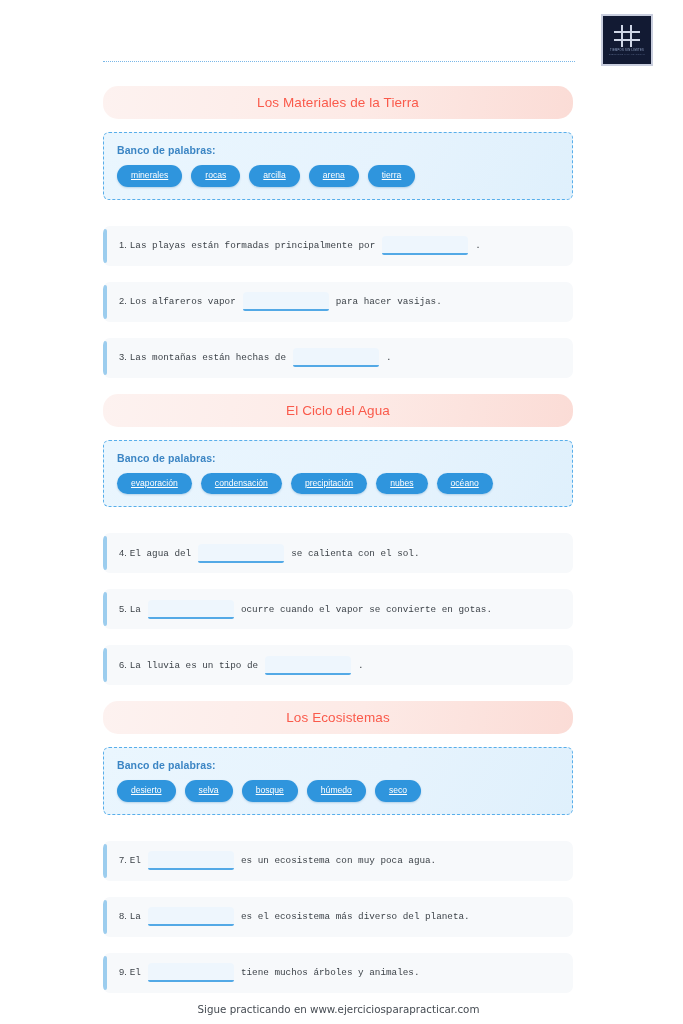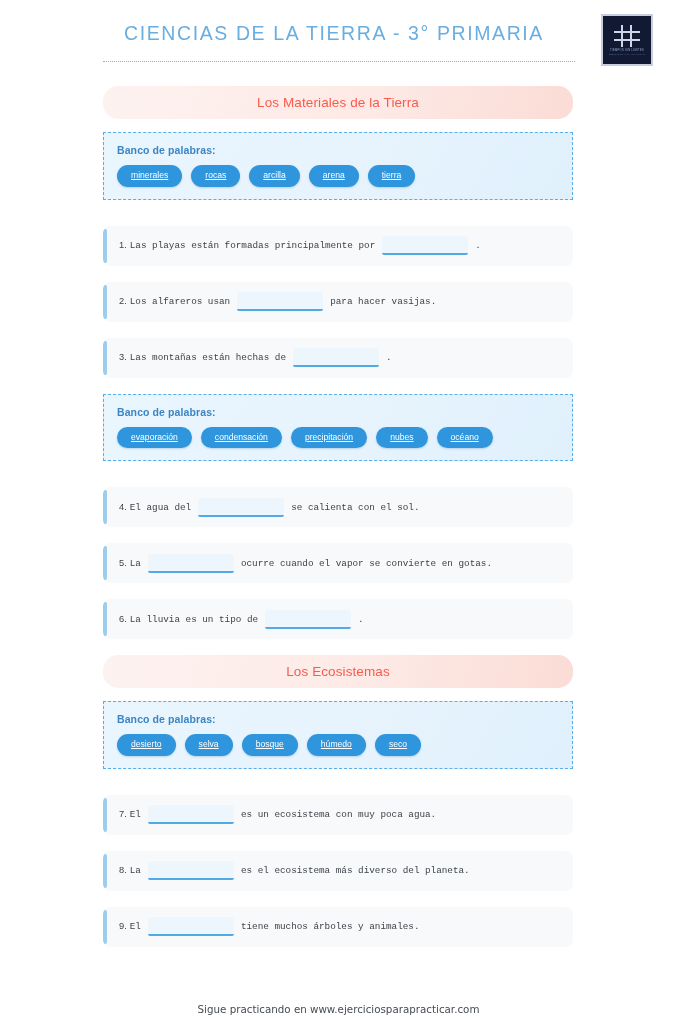--- a/index.html
+++ b/index.html
@@ -117,21 +117,21 @@
   .section-title {
     font-size: 13.5px;
     color: #fa5a4b;
     font-weight: 400;
     letter-spacing: 0.1px;
   }
 
   
   .wordbank {
     border: 1.6px dashed #58aeea;
-    border-radius: 0;
+    border-radius: 6px;
     background: linear-gradient(120deg, #eaf6fe 0%, #e6f3fd 60%, #dff0fc 100%);
     padding: 11px 13px 12px 13px;
     box-sizing: border-box;
     margin-bottom: 26px;
   }
   .wordbank-label {
     font-size: 10.5px;
     font-weight: bold;
     color: #3b85c4;
     margin-bottom: 9px;
@@ -213,23 +213,20 @@
     font-size: 10.3px;
     color: #454b52;
     font-family: "DejaVu Sans", sans-serif;
   }
 </style>
 </head>
 <body>
 
 <div class="page">
 
-  <div class="header">
-    <h1 class="worksheet-title">CIENCIAS DE LA TIERRA - 3° PRIMARIA</h1>
-  </div>
 
   <div class="title-rule"></div>
 
   <div class="logo">
     <div class="logo-mark">
       <i class="v1"></i>
         <i class="v2"></i>
         <i class="h1"></i>
         <i class="h2"></i>
     </div>
@@ -255,32 +252,35 @@
         <div class="q-line">
           <span class="q-num">1.</span>
           <span class="q-text">Las playas están formadas principalmente por</span>
           <span class="blank" style="width: 86px;"></span>
           <span class="q-text">.</span>
         </div>
       </div>
       <div class="question">
         <div class="q-line">
           <span class="q-num">2.</span>
-          <span class="q-text">Los alfareros usan</span>
+          <span class="q-text">Los alfareros vapor</span>
           <span class="blank" style="width: 86px;"></span>
           <span class="q-text">para hacer vasijas.</span>
         </div>
       </div>
       <div class="question">
         <div class="q-line">
           <span class="q-num">3.</span>
           <span class="q-text">Las montañas están hechas de</span>
           <span class="blank" style="width: 86px;"></span>
           <span class="q-text">.</span>
         </div>
+      </div>
+      <div class="section-band">
+        <div class="section-title">El Ciclo del Agua</div>
       </div>
       <div class="wordbank">
         <div class="wordbank-label">Banco de palabras:</div>
         <div class="pill-row">
           <span class="pill">evaporación</span>
           <span class="pill">condensación</span>
           <span class="pill">precipitación</span>
           <span class="pill">nubes</span>
           <span class="pill">océano</span>
         </div>

